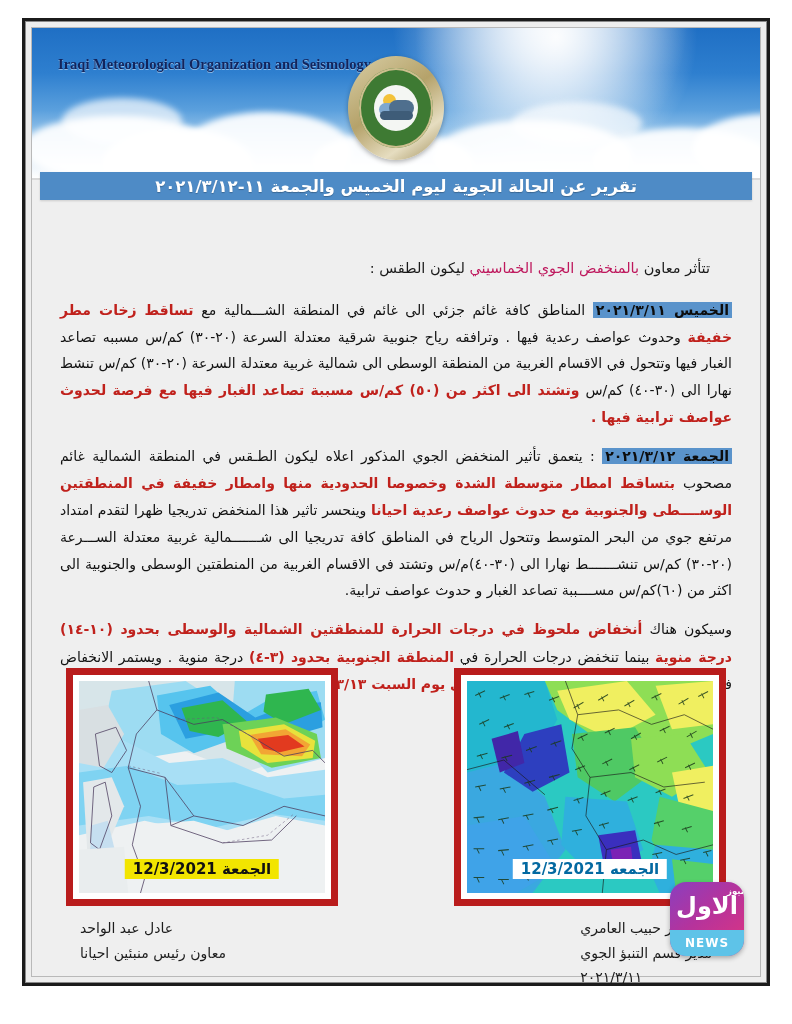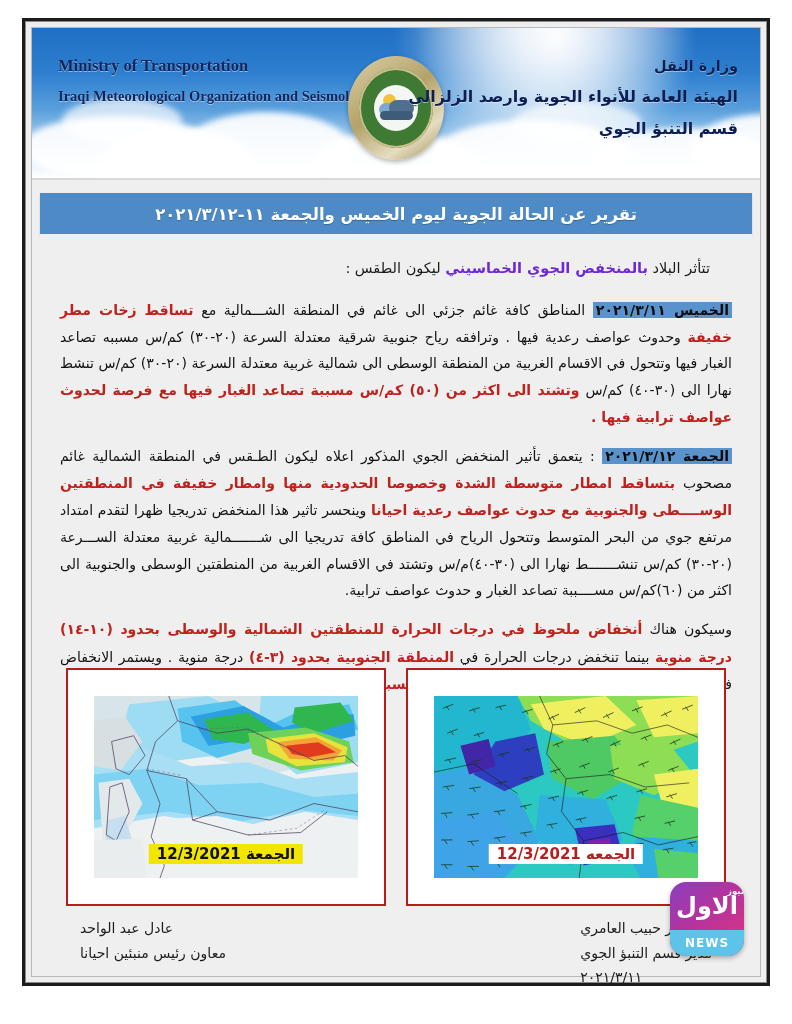--- a/index.html
+++ b/index.html
@@ -132,23 +132,23 @@
   }
   .em-cloud-c {
     position: absolute; left: 6px; top: 26px;
     width: 33px; height: 9px; border-radius: 6px;
     background: #3e5c78;
   }
 
   
   .title-wrap {
     position: absolute;
-    left: 8px; top: 165px;
+    left: 8px; top: 144px;
     width: calc(100% - 16px);
-    height: 42px;
+    height: 28px;
   }
   .title-bar {
     width: 100%; height: 100%;
     background: #4e8bc6;
     display: flex; align-items: center; justify-content: center;
     box-shadow: 0 1px 2px rgba(0,0,0,.15);
   }
   .title-bar span {
     color: #ffffff;
     font-size: 16.5px;
@@ -166,21 +166,21 @@
     padding: 14px 16px 0 16px;
   }
 
   .intro {
     text-align: right;
     font-size: 14.5px;
     color: #1a1a1a;
     margin: 8px 26px 16px 0;
     line-height: 1.7;
   }
-  .intro .hl-red { color: #6d28d9; font-weight: bold; }
+  .intro .hl-red { color: #be185d; font-weight: normal; }
 
   .para {
     text-align: justify;
     font-size: 14px;
     line-height: 1.92;
     color: #111111;
     margin: 0 0 12px 0;
     padding: 0 4px;
   }
   .para .datechip {
@@ -204,44 +204,44 @@
   
   .maps {
     position: absolute;
     left: 8px; top: 640px;
     width: calc(100% - 16px);
     display: flex;
     justify-content: space-between;
     padding: 0 26px;
   }
   .map-box {
-    width: 320px; height: 238px;
+    width: 272px; height: 238px;
     background: #ffffff;
-    border: 2px solid #b91c1c;
-    padding: 26px;
+    border: 7px solid #b91c1c;
+    padding: 6px;
     position: relative;
   }
   .map-canvas {
     width: 100%; height: 100%;
     position: relative;
     overflow: hidden;
     background: #dfe7ea;
   }
   .map-label {
     position: absolute;
     bottom: 14px;
     left: 50%;
     transform: translateX(-50%);
     font-size: 15px;
     font-weight: bold;
     padding: 1px 8px;
     white-space: nowrap;
     direction: rtl;
   }
-  .map-label.white-bg { background: #ffffff; color: #b91c1c; }
+  .map-label.white-bg { background: #ffffff; color: #0369a1; }
   .map-label.yellow-bg { background: #f2e500; color: #111111; }
 
   .map-svg { position: absolute; inset: 0; width: 100%; height: 100%; }
 
   
   .signs {
     position: absolute;
     left: 8px; top: 888px;
     width: calc(100% - 16px);
     display: flex;
@@ -311,52 +311,46 @@
         <div class="cloud c9"></div>
         <div class="cloud c1"></div>
         <div class="cloud c2"></div>
         <div class="cloud c3"></div>
         <div class="cloud c4"></div>
         <div class="cloud c5"></div>
         <div class="cloud c6"></div>
         <div class="cloud c7"></div>
 
         <div class="hdr-en">
-          <div class="l1">Ministry of Transportation</div>
           <div class="l2">Iraqi Meteorological Organization and Seismology</div>
         </div>
 
         <div class="emblem">
           <div class="emblem-ring">
             <div class="emblem-core">
               <div class="em-sun"></div>
               <div class="em-cloud-a"></div>
               <div class="em-cloud-b"></div>
               <div class="em-cloud-c"></div>
             </div>
           </div>
         </div>
 
-        <div class="hdr-ar">
-          <div class="a1">وزارة النقل</div>
-          <div class="a2">الهيئة العامة للأنواء الجوية وارصد الزلزالي</div>
-          <div class="a3">قسم التنبؤ الجوي</div>
-        </div>
       </div>
 
       <div class="title-wrap">
         <div class="title-bar">
           <span>تقرير عن الحالة الجوية ليوم الخميس والجمعة ١١-٢٠٢١/٣/١٢</span>
         </div>
       </div>
 
       <div class="body-area">
 
         <div class="intro">
-          <span>تتأثر البلاد </span><span class="hl-red">بالمنخفض الجوي الخماسيني</span><span> ليكون الطقس :</span>
+          <span>تتأثر معاون </span><span class="hl-red">بالمنخفض الجوي الخماسيني</span><span> ليكون الطقس :</span>
         </div>
 
         <p class="para">
           <span class="datechip">الخميس ٢٠٢١/٣/١١</span><span> المناطق كافة  غائم جزئي الى غائم في المنطقة الشـــمالية  مع </span><span class="red">تساقط زخات مطر خفيفة</span><span> وحدوث عواصف رعدية فيها . وترافقه رياح جنوبية شرقية معتدلة السرعة (٢٠-٣٠) كم/س مسببه تصاعد الغبار فيها وتتحول في الاقسام الغربية من المنطقة الوسطى الى شمالية غربية معتدلة السرعة (٢٠-٣٠) كم/س تنشط نهارا الى (٣٠-٤٠) كم/س </span><span class="red">وتشتد الى اكثر من (٥٠) كم/س مسببة تصاعد الغبار فيها مع فرصة لحدوث عواصف ترابية فيها .</span>
         </p>
 
         <p class="para">
           <span class="datechip">الجمعة ٢٠٢١/٣/١٢</span><span> : يتعمق تأثير المنخفض الجوي المذكور اعلاه ليكون الطـقس في المنطقة الشمالية غائم مصحوب </span><span class="red">بتساقط امطار متوسطة الشدة وخصوصا الحدودية منها وامطار خفيفة في المنطقتين الوســــطى والجنوبية مع حدوث عواصف رعدية احيانا</span><span> وينحسر تاثير هذا المنخفض تدريجيا ظهرا لتقدم امتداد مرتفع جوي من البحر المتوسط وتتحول الرياح في المناطق كافة تدريجيا الى شـــــــمالية غربية معتدلة الســـرعة (٢٠-٣٠) كم/س تنشـــــــط نهارا الى (٣٠-٤٠)م/س وتشتد في الاقسام الغربية من المنطقتين الوسطى والجنوبية الى اكثر من (٦٠)كم/س مســــببة تصاعد الغبار و حدوث عواصف ترابية.</span>
         </p>
 

